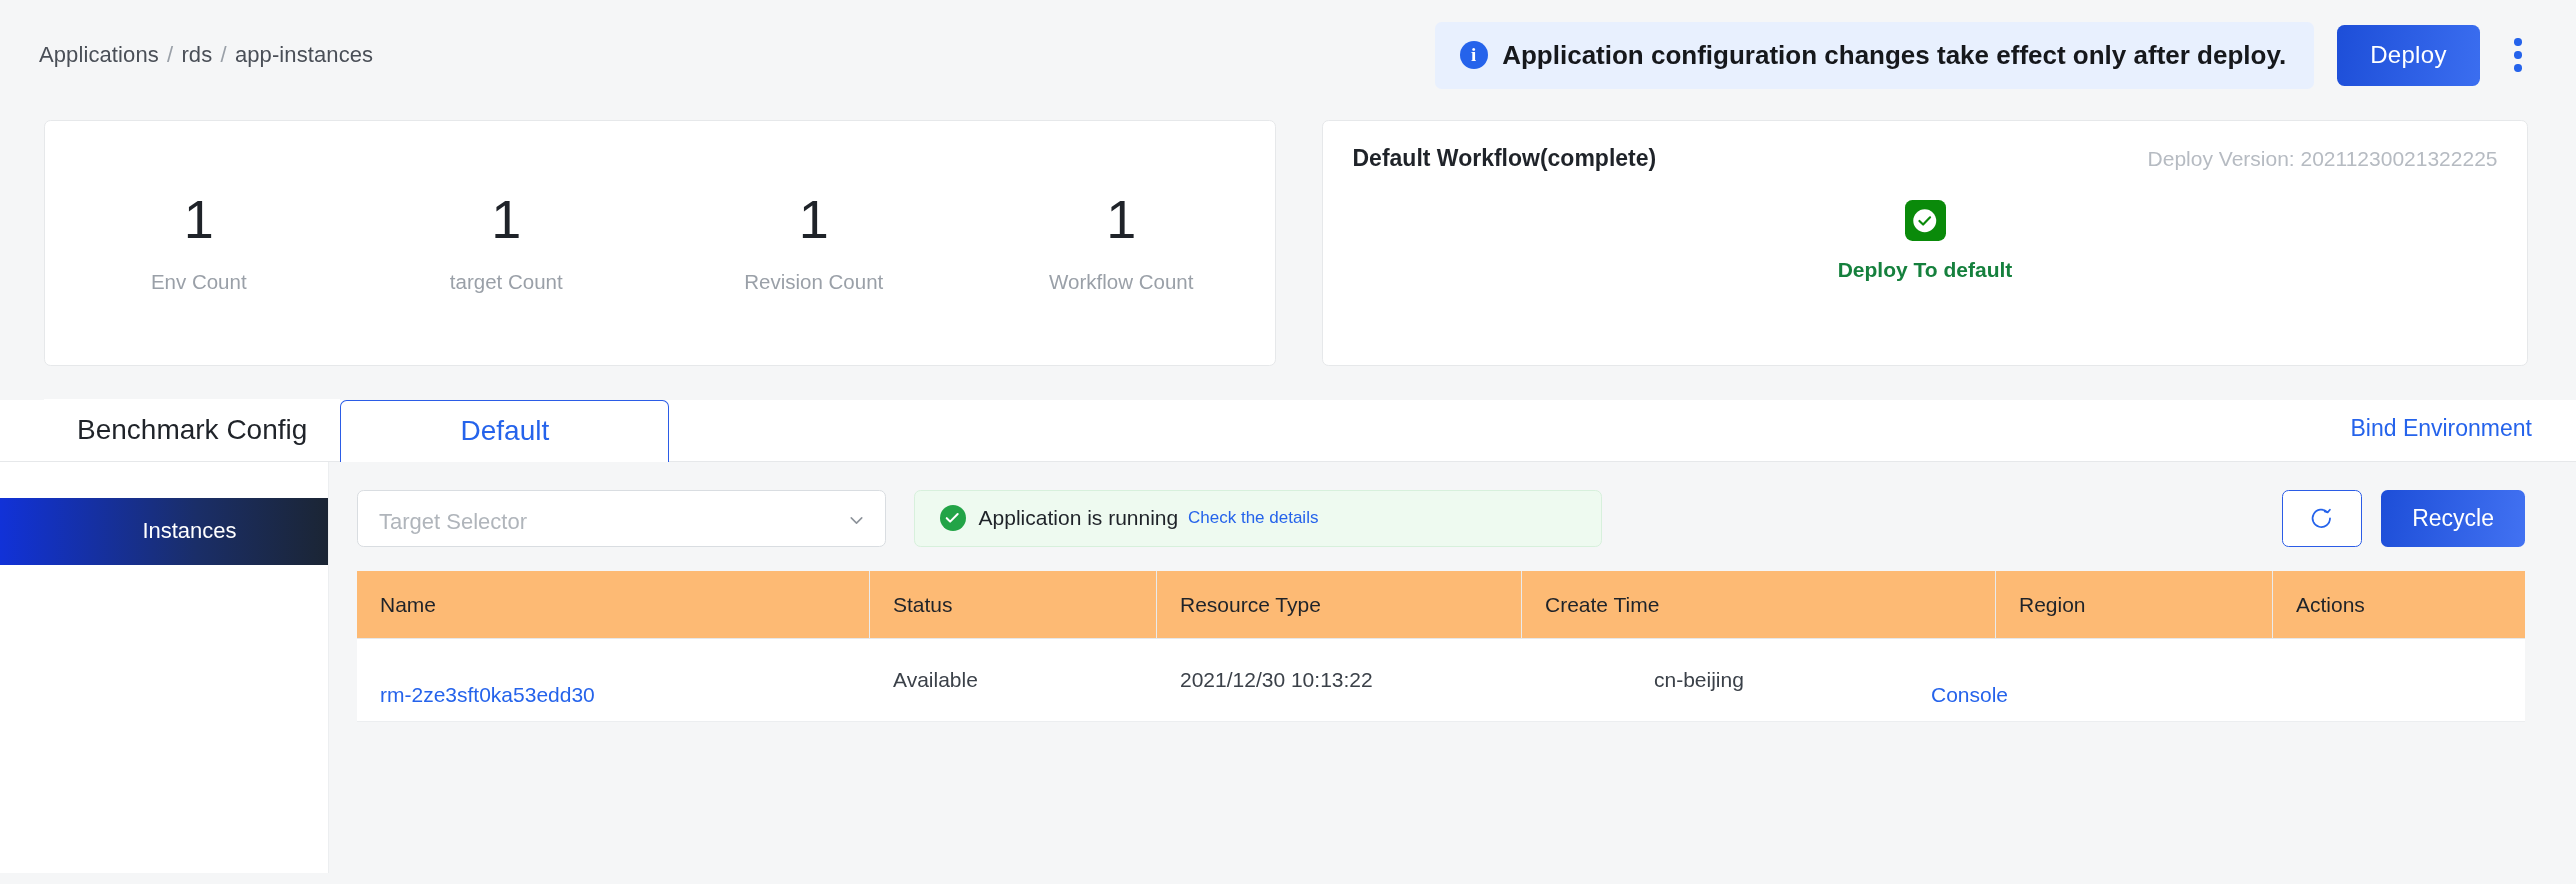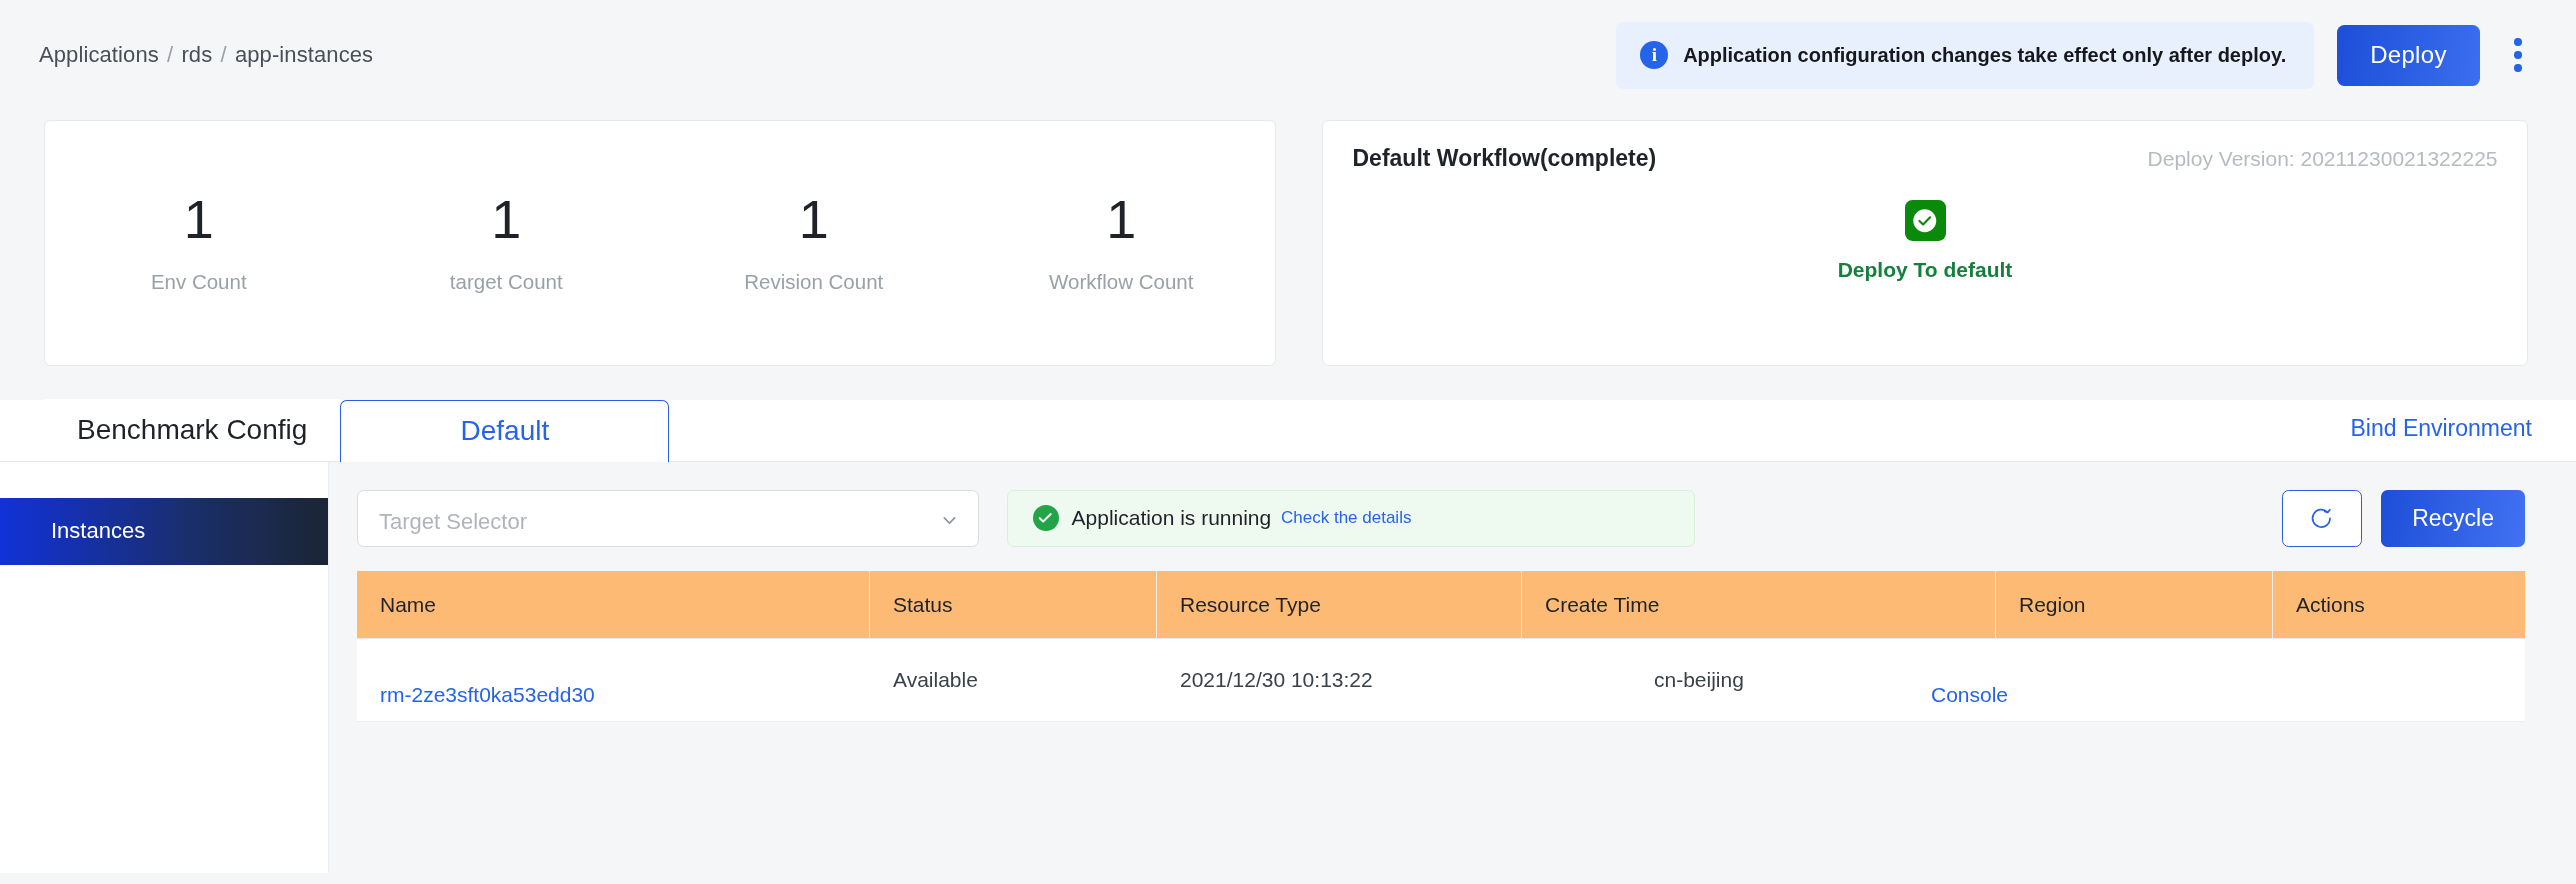--- a/index.html
+++ b/index.html
@@ -49,21 +49,21 @@
     background: #2563eb;
     color: #fff;
     font-size: 19px;
     font-weight: bold;
     display: flex; align-items: center; justify-content: center;
     flex: none;
     margin-right: 14.7px;
     font-family: "Liberation Serif", serif;
   }
   .notice-text {
-    font-size: 20px;
+    font-size: 26px;
     font-weight: bold;
     color: #16181c;
     white-space: nowrap;
   }
   .deploy-btn {
     background: linear-gradient(100deg, #1d4ed8 0%, #3b6ef0 100%);
     color: #fff;
     border: none;
     border-radius: 7.4px;
     height: 61px;
@@ -216,33 +216,34 @@
   }
   .side-item {
     height: 67px;
     display: flex;
     align-items: center;
     padding-left: 51px;
     background: linear-gradient(90deg, #1132d8 0%, #1a2e68 60%, #1b2534 100%);
     color: #fff;
     font-size: 22px;
     cursor: pointer;
+    justify-content: center;
   }
   .content {
     flex: 1;
     padding: 28px 51px 0 28px;
     min-width: 0;
   }
   .toolbar {
     display: flex;
     align-items: center;
     gap: 28px;
   }
   .select {
-    width: 622px;
+    width: 529px;
     height: 57px;
     background: #fff;
     border: 0.8px solid #d9dde1;
     border-radius: 6.6px;
     display: flex;
     align-items: center;
     padding: 8px 18px 0 21px;
     cursor: pointer;
     flex: none;
   }

